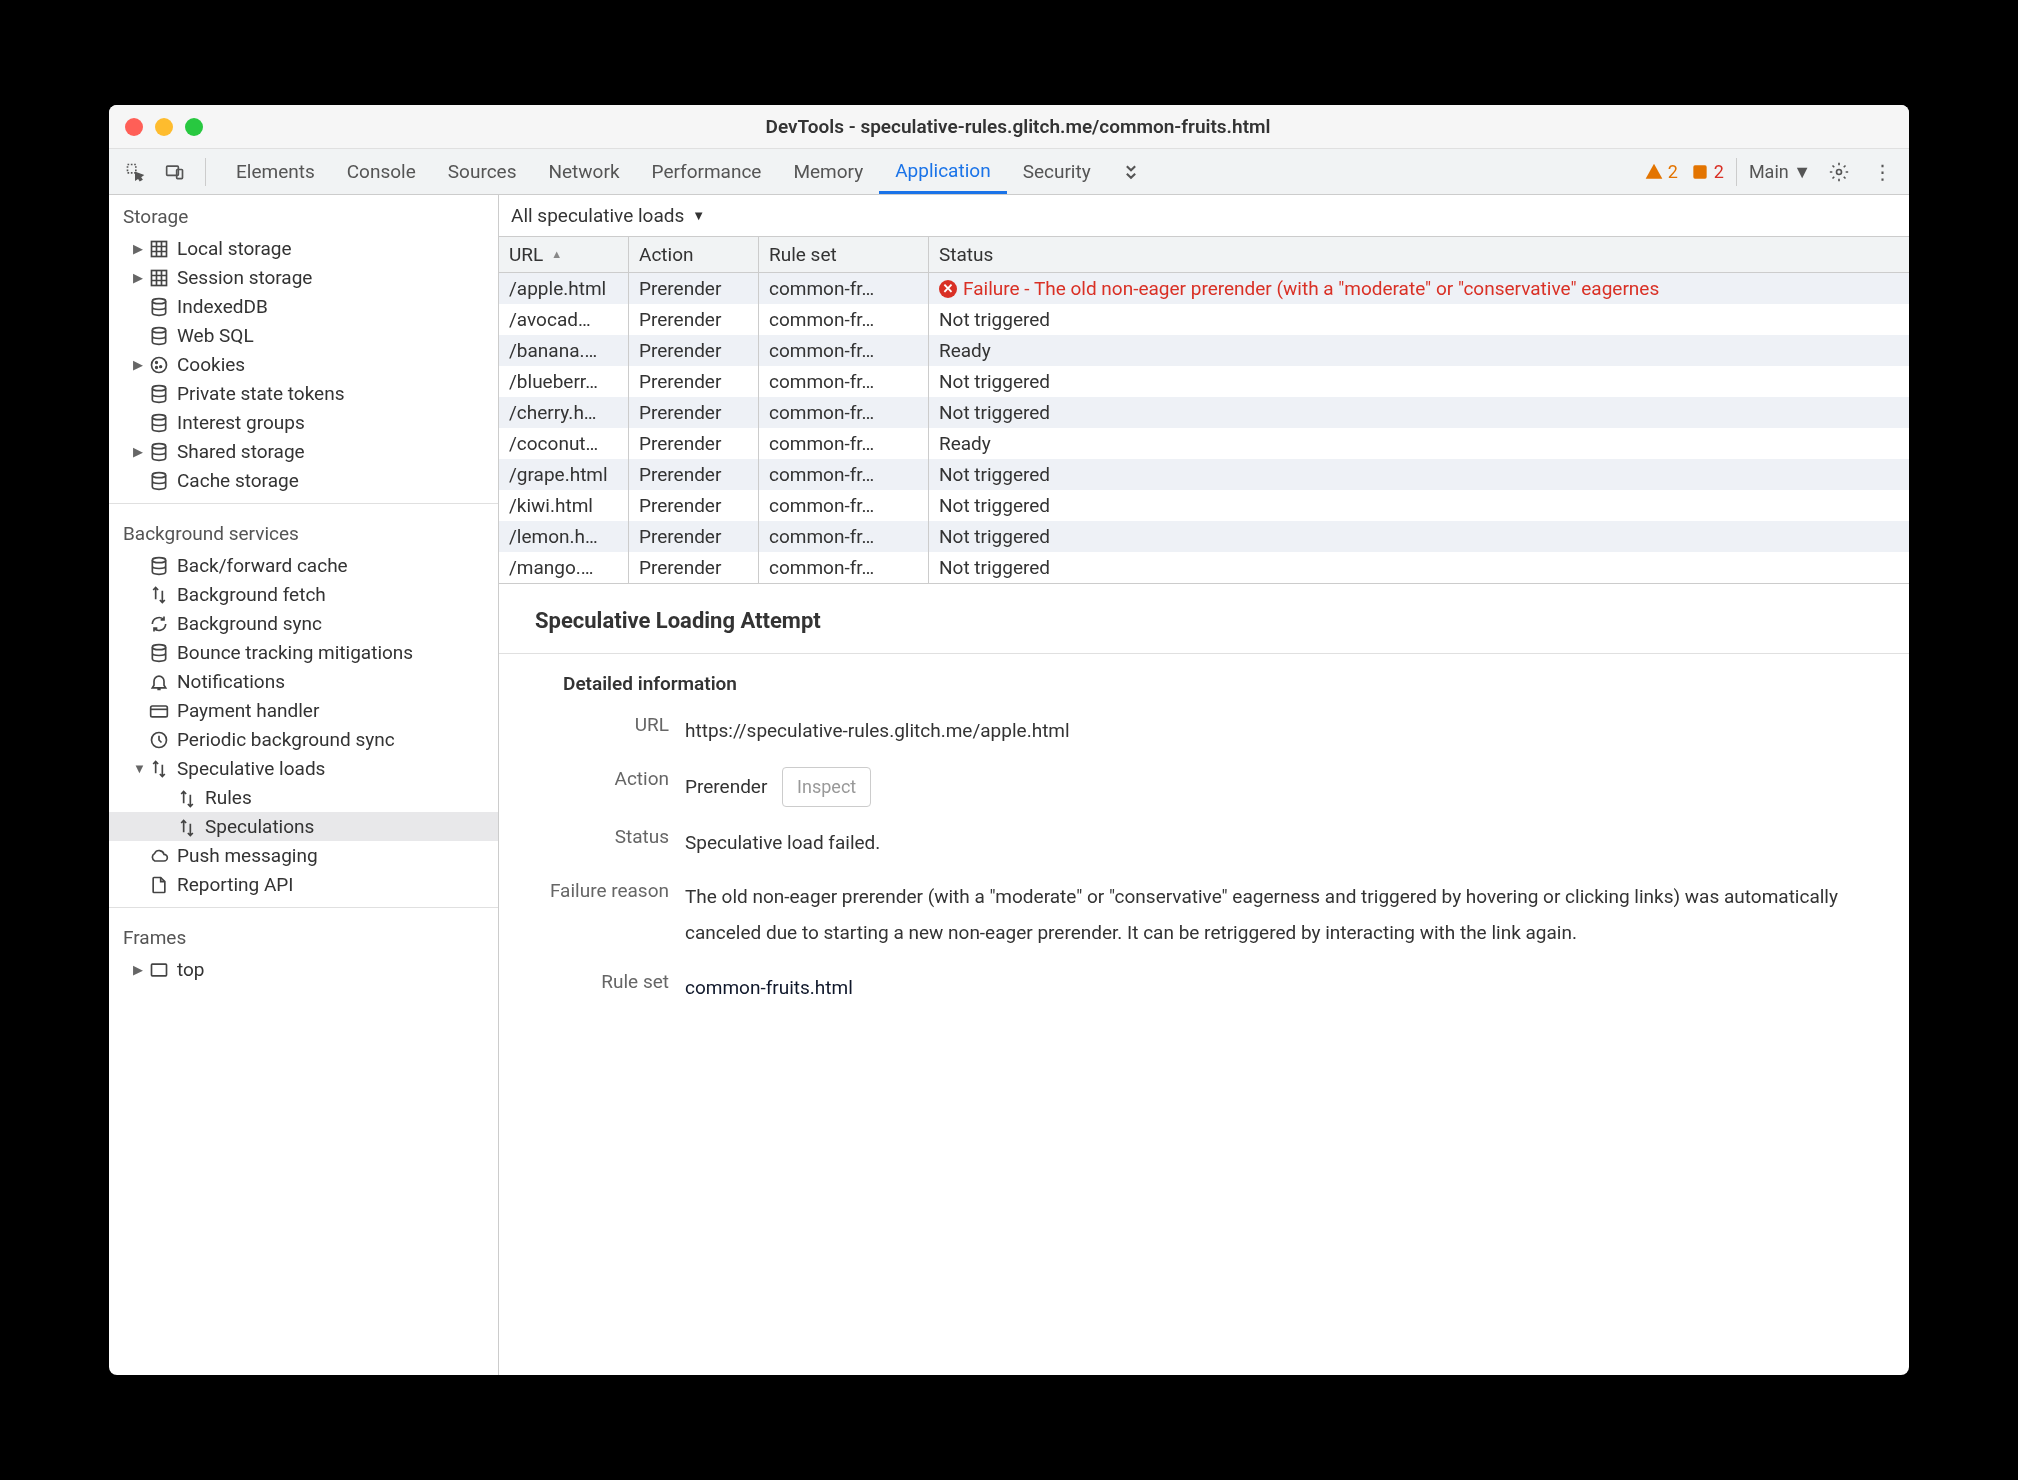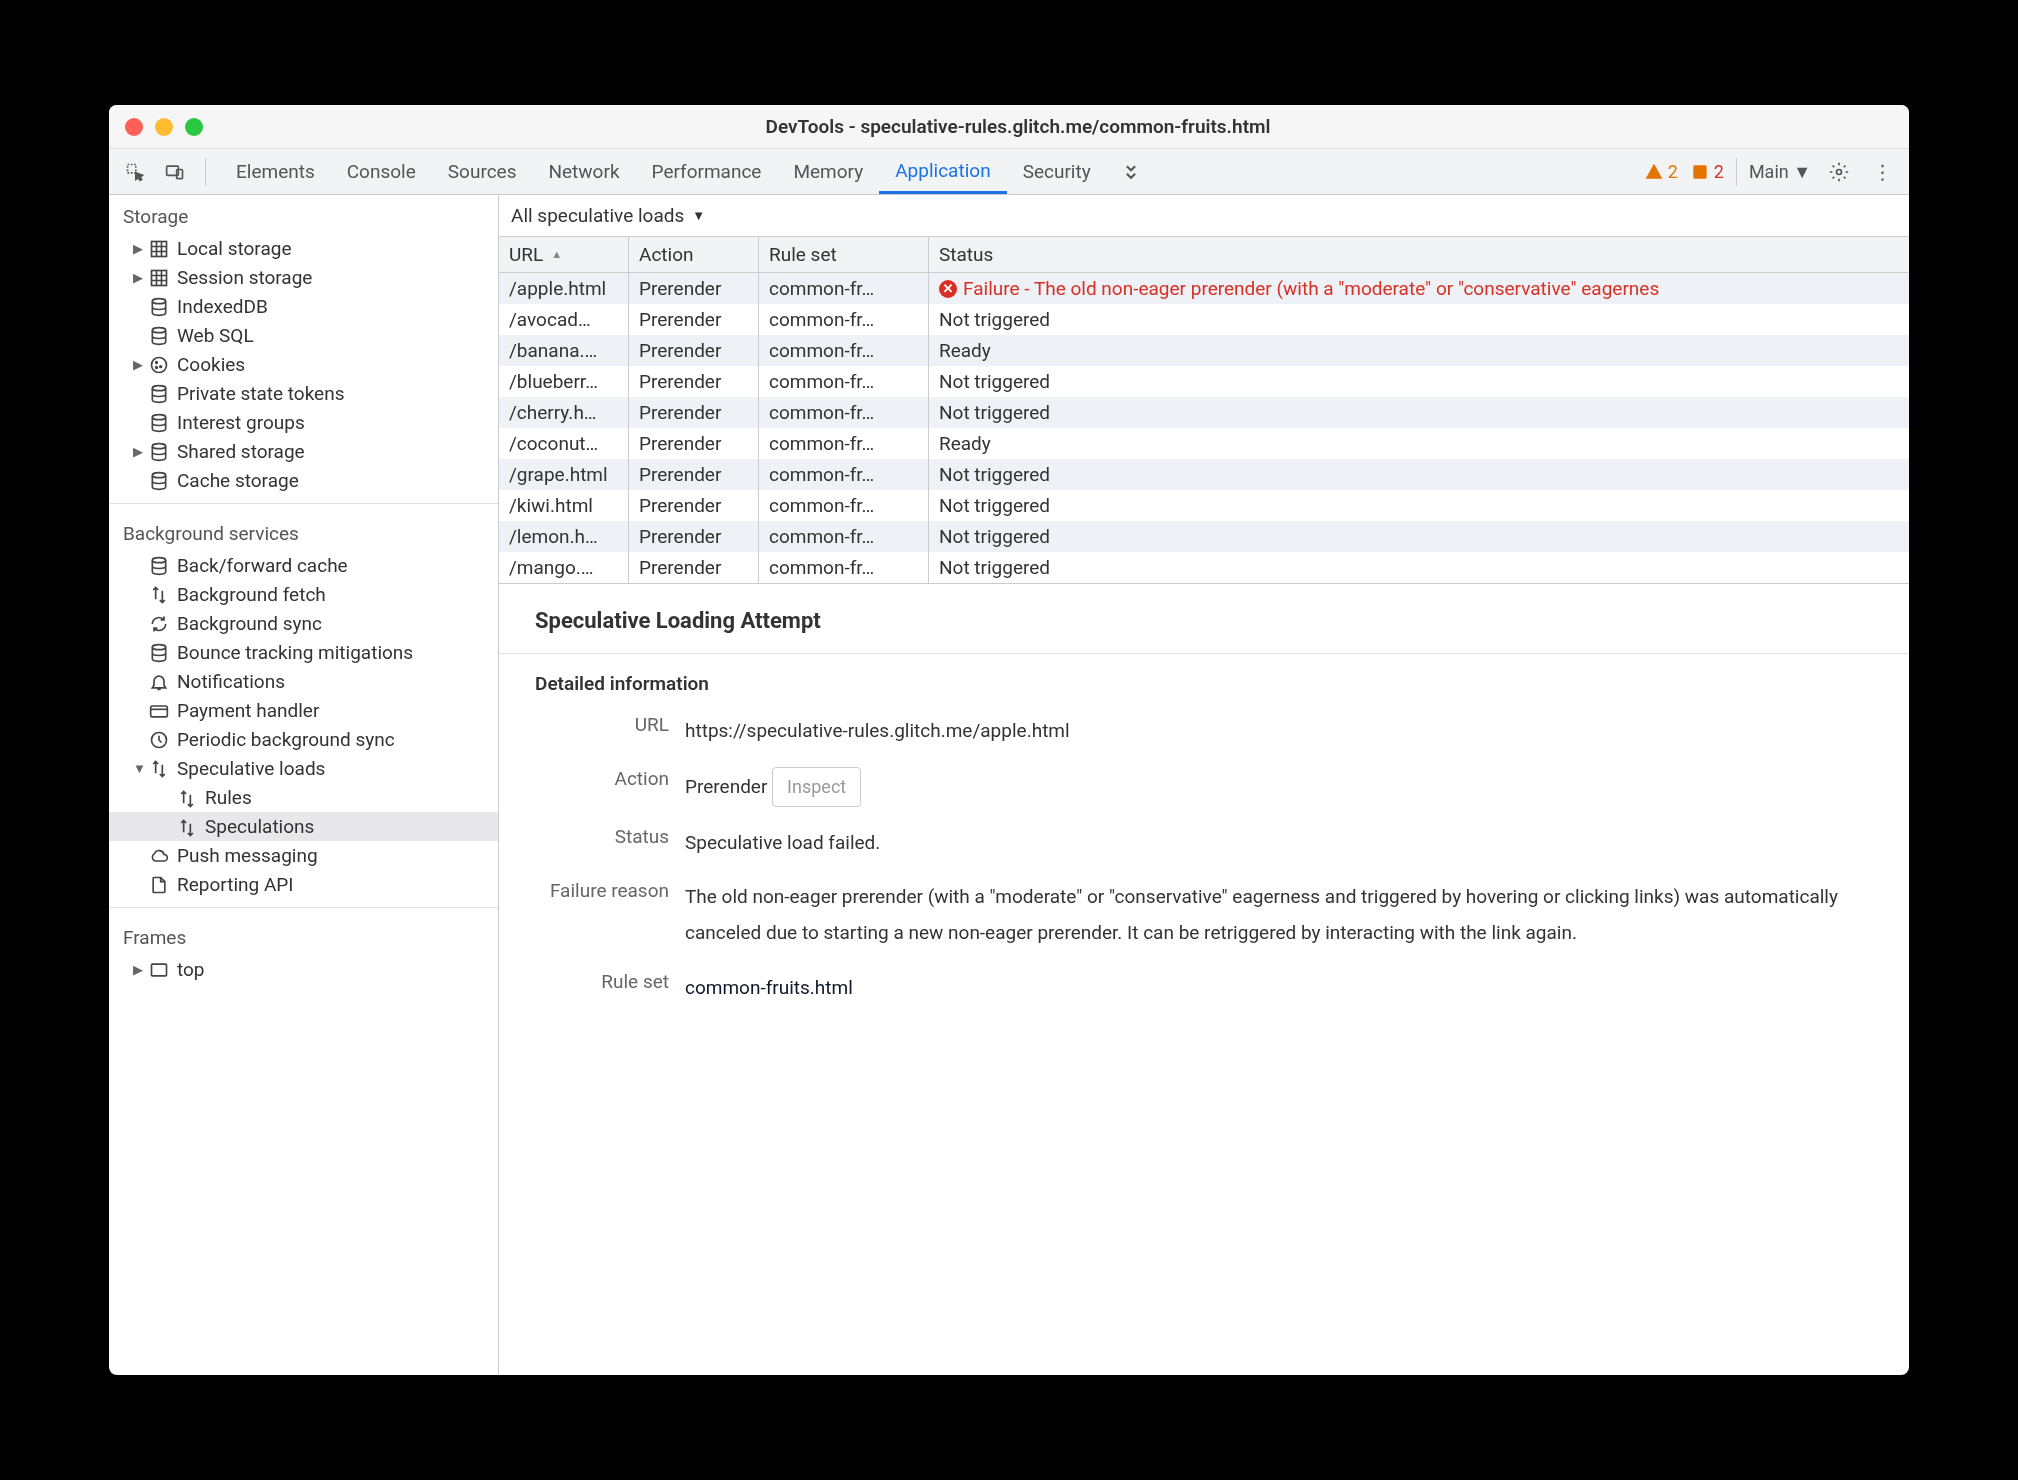--- a/index.html
+++ b/index.html
@@ -44,25 +44,25 @@
 .trow .cell { padding: 4px 10px; border-right: 1px solid #ccc; overflow: hidden; text-overflow: ellipsis; white-space: nowrap; }
 .trow .cell:last-child { border-right: none; }
 .col-url { width: 130px; }
 .col-action { width: 130px; }
 .col-rule { width: 170px; }
 .col-status { flex: 1; }
 .status-error { color: #d93025; display: flex; align-items: center; gap: 6px; }
 .status-error .xicon { width: 18px; height: 18px; background: #d93025; border-radius: 50%; color: #fff; font-size: 13px; display: inline-flex; align-items: center; justify-content: center; font-weight: bold; }
 .detail-panel { flex: 1; border-top: 1px solid #ccc; overflow-y: auto; padding: 24px 36px; }
 .detail-title { font-size: 22px; font-weight: 700; color: #333; margin-bottom: 20px; }
-.detail-subtitle { font-size: 19px; font-weight: 600; margin-bottom: 18px; margin-left: 0; }
+.detail-subtitle { font-size: 19px; font-weight: 600; margin-bottom: 18px; margin-left: 28px; }
 .detail-row { display: flex; margin-bottom: 18px; align-items: flex-start; }
 .detail-label { width: 150px; text-align: right; color: #666; font-size: 19px; padding-right: 16px; flex-shrink: 0; }
 .detail-value { flex: 1; font-size: 19px; color: #333; line-height: 1.9; }
-.inspect-btn { display: inline-block; border: 1px solid #ccc; border-radius: 4px; padding: 2px 14px; color: #999; font-size: 18px; }
+.inspect-btn { display: inline-block; border: 1px solid #ccc; border-radius: 4px; padding: 2px 14px; color: #999; margin-left: 10px; font-size: 18px; }
 .link { color: #0f172a; cursor: pointer; margin-top: 6px; }
 svg { width: 20px; height: 20px; }
 .more-dots { font-size: 20px; letter-spacing: 1px; }
 </style>
 </head>
 <body>
 
 <div class="window">
   <div class="titlebar">
     <div class="traffic">

